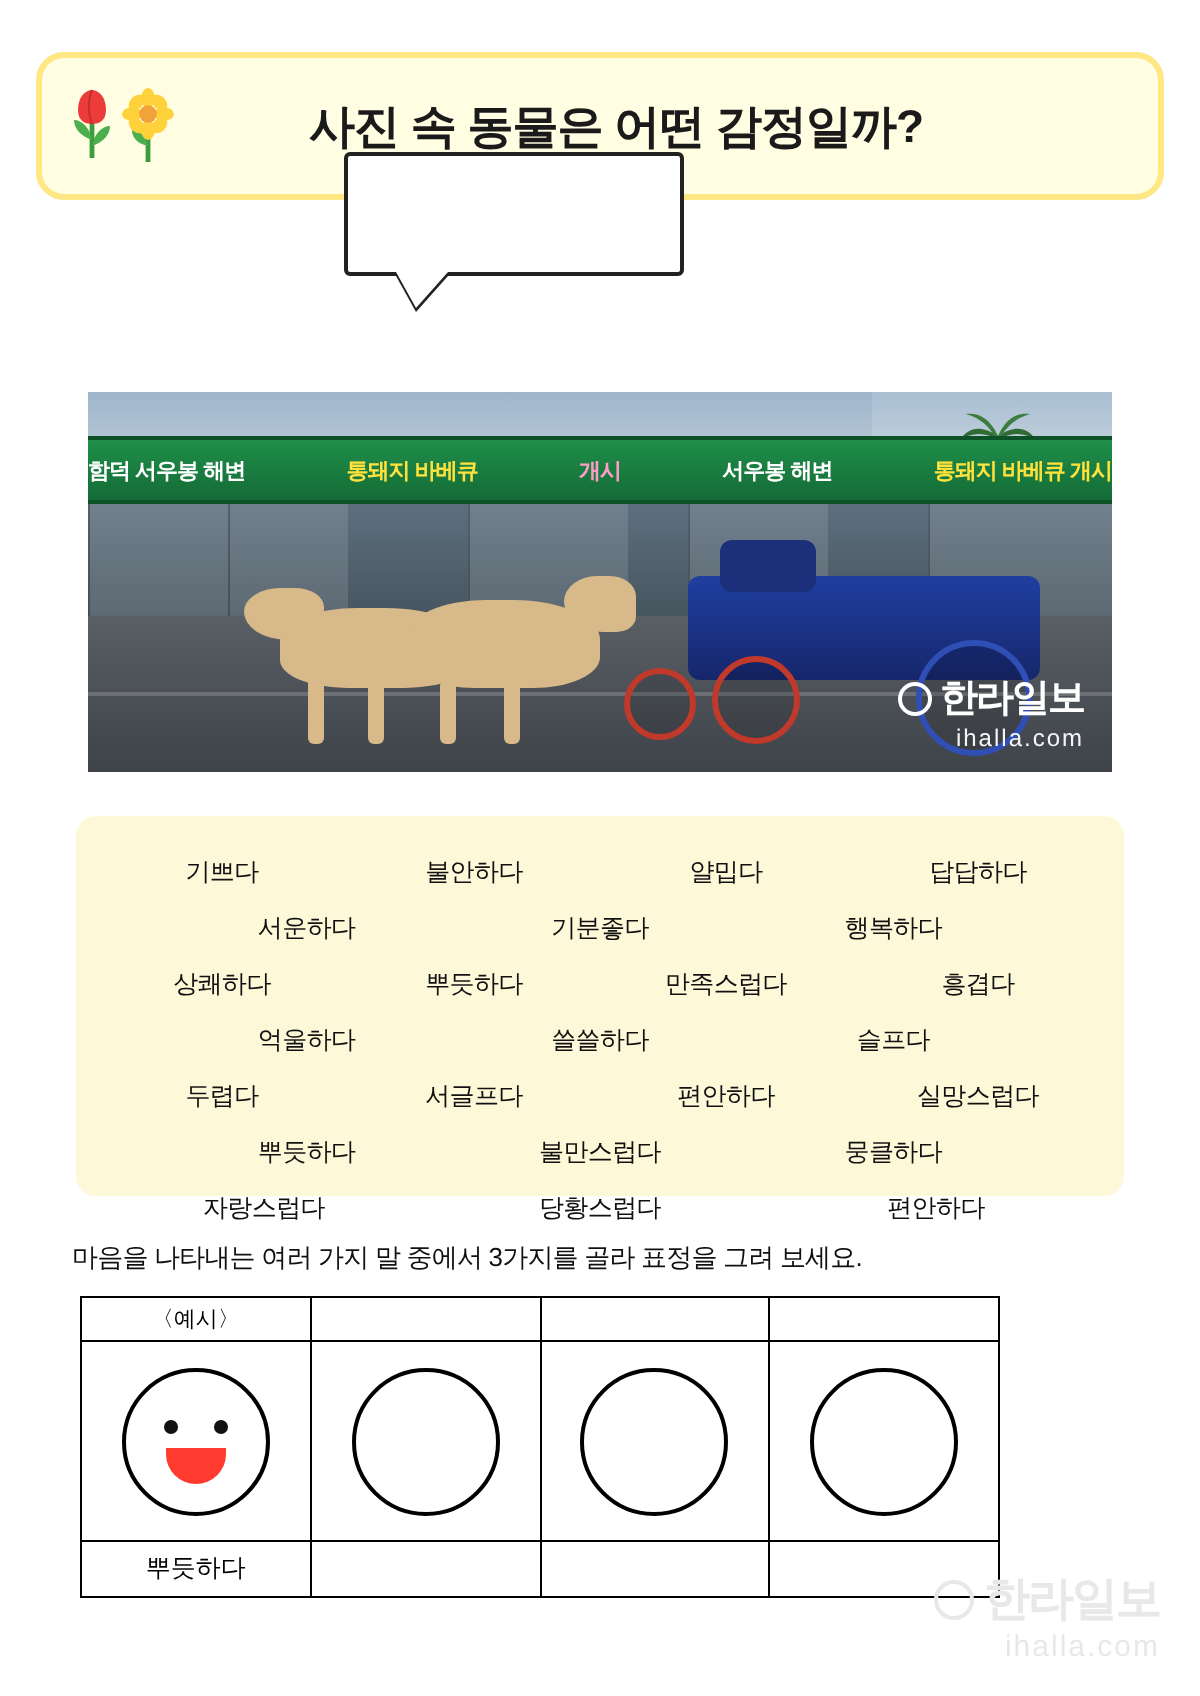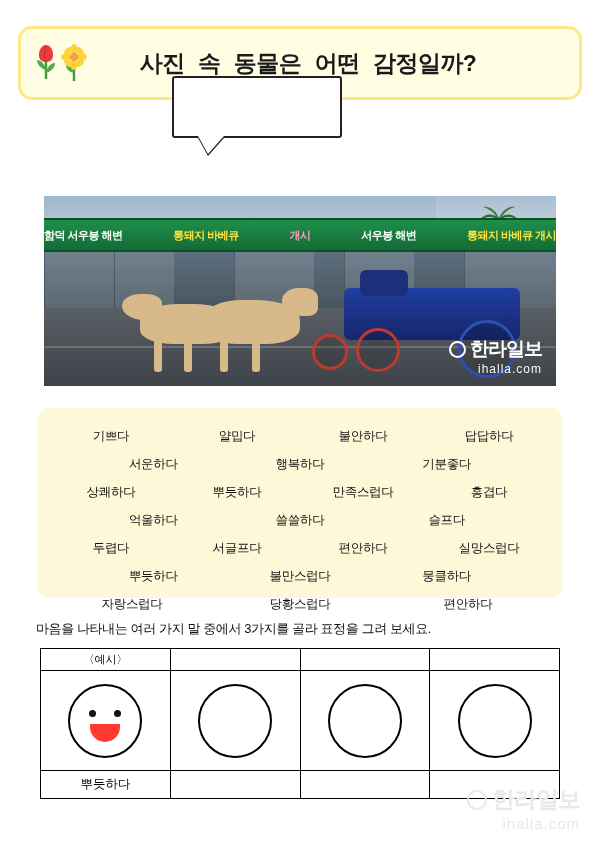--- a/index.html
+++ b/index.html
@@ -38,21 +38,20 @@
   }
   .flower-svg { display: block; }
   .title-text {
     flex: 1;
     text-align: center;
     font-size: 23px;
     font-weight: bold;
     color: #1a1a1a;
     letter-spacing: -0.5px;
     padding-right: 56px;
-    font-family: Liberation Mono, monospace;
   }
 
   
   .photo-wrap {
     position: absolute;
     left: 44px; top: 196px;
     width: 512px; height: 190px;
     overflow: hidden;
     background: #2b3a4a;
   }
@@ -195,21 +194,21 @@
     left: 36px; top: 620px;
     font-size: 13px;
     color: #111;
     letter-spacing: -0.4px;
   }
 
   
   .face-table {
     position:absolute;
     left: 40px; top: 648px;
-    width: 520px;
+    width: 460px;
     border-collapse: collapse;
   }
   .face-table td {
     border: 1.5px solid #000;
     text-align: center;
     vertical-align: middle;
   }
   .lbl-row td { height: 22px; font-size: 11px; }
   .face-row td { height: 100px; }
   .ans-row td { height: 28px; font-size: 12.5px; }
@@ -348,28 +347,28 @@
     </div>
   </div>
 
   <div class="bubble-zone">
     <div class="bubble"></div>
   </div>
 
   <div class="wordbank">
     <div class="wb-row">
       <span class="wb-cell">기쁘다</span>
+      <span class="wb-cell">불안하다</span>
       <span class="wb-cell">얄밉다</span>
-      <span class="wb-cell">불안하다</span>
       <span class="wb-cell">답답하다</span>
     </div>
     <div class="wb-row offset">
       <span class="wb-cell">서운하다</span>
+      <span class="wb-cell">기분좋다</span>
       <span class="wb-cell">행복하다</span>
-      <span class="wb-cell">기분좋다</span>
     </div>
     <div class="wb-row">
       <span class="wb-cell">상쾌하다</span>
       <span class="wb-cell">뿌듯하다</span>
       <span class="wb-cell">만족스럽다</span>
       <span class="wb-cell">흥겹다</span>
     </div>
     <div class="wb-row offset">
       <span class="wb-cell">억울하다</span>
       <span class="wb-cell">쓸쓸하다</span>

